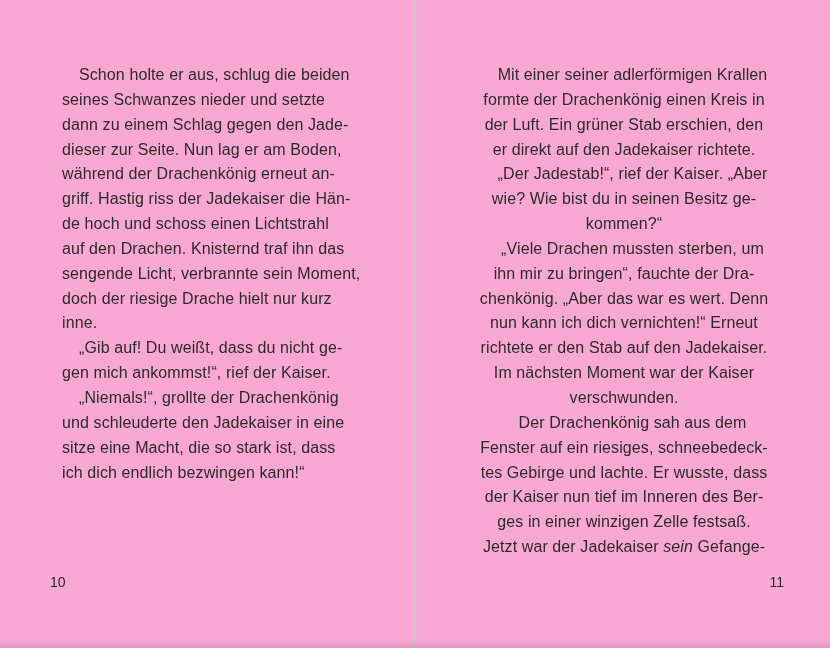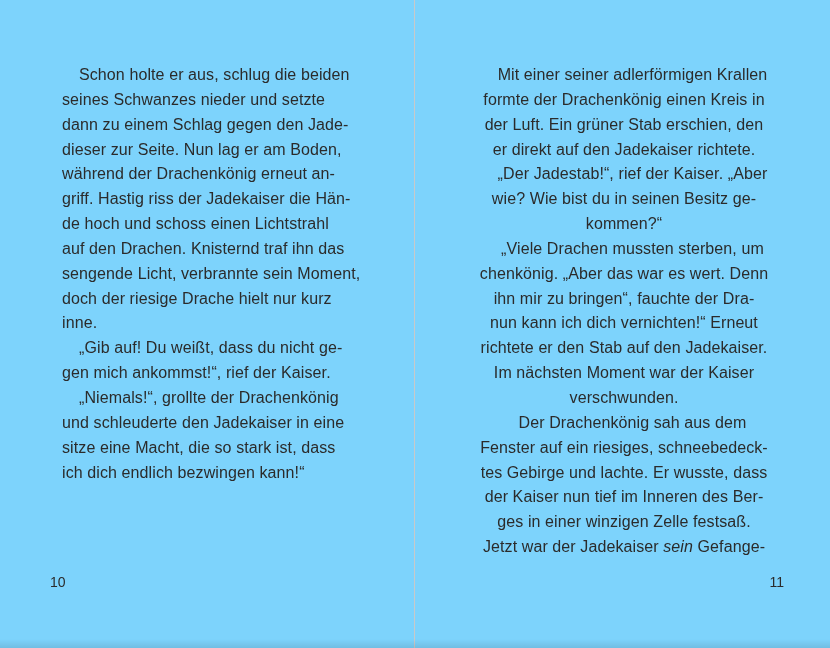--- a/index.html
+++ b/index.html
@@ -5,21 +5,21 @@
   * { margin: 0; padding: 0; box-sizing: border-box; }
   html, body { background: #ffffff; }
   body {
     font-family: "Liberation Sans", "DejaVu Sans", sans-serif;
     -webkit-font-smoothing: antialiased;
   }
   .spread {
     position: relative;
     width: 830px;
     height: 648px;
-    background: #7dd3fc;
+    background: #f9a8d4;
     overflow: hidden;
   }
   .page {
     position: absolute;
     top: 0;
     height: 648px;
   }
   .page-left  { left: 0;     width: 415px; }
   .page-right { left: 415px; width: 415px; text-align: center; }
   .divider {
@@ -94,22 +94,22 @@
   <div class="page page-right">
     <div class="text-block">
         <div class="line indent">Mit einer seiner adlerförmigen Krallen</div>
         <div class="line">formte der Drachenkönig einen Kreis in</div>
         <div class="line">der Luft. Ein grüner Stab erschien, den</div>
         <div class="line">er direkt auf den Jadekaiser richtete.</div>
         <div class="line indent">„Der Jadestab!“, rief der Kaiser. „Aber</div>
         <div class="line">wie? Wie bist du in seinen Besitz ge-</div>
         <div class="line">kommen?“</div>
         <div class="line indent">„Viele Drachen mussten sterben, um</div>
+        <div class="line">ihn mir zu bringen“, fauchte der Dra-</div>
         <div class="line">chenkönig. „Aber das war es wert. Denn</div>
-        <div class="line">ihn mir zu bringen“, fauchte der Dra-</div>
         <div class="line">nun kann ich dich vernichten!“ Erneut</div>
         <div class="line">richtete er den Stab auf den Jadekaiser.</div>
         <div class="line">Im nächsten Moment war der Kaiser</div>
         <div class="line">verschwunden.</div>
         <div class="line indent">Der Drachenkönig sah aus dem</div>
         <div class="line">Fenster auf ein riesiges, schneebedeck-</div>
         <div class="line">tes Gebirge und lachte. Er wusste, dass</div>
         <div class="line">der Kaiser nun tief im Inneren des Ber-</div>
         <div class="line">ges in einer winzigen Zelle festsaß.</div>
         <div class="line"><span>Jetzt war der Jadekaiser </span><span class="italic">sein</span><span> Gefange-</span></div>

